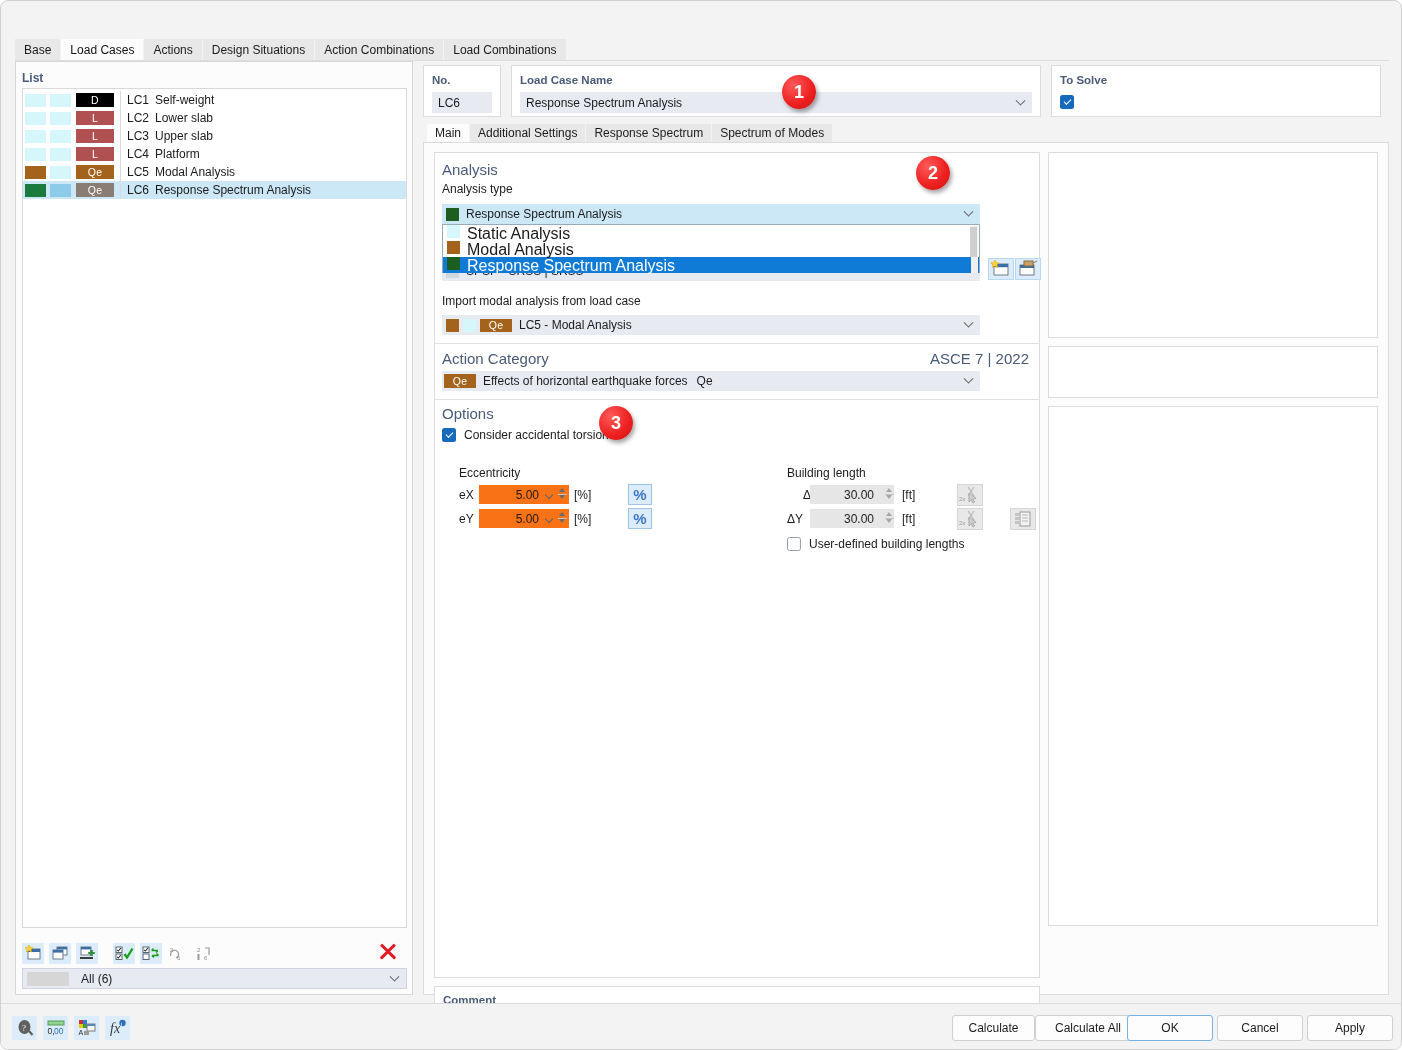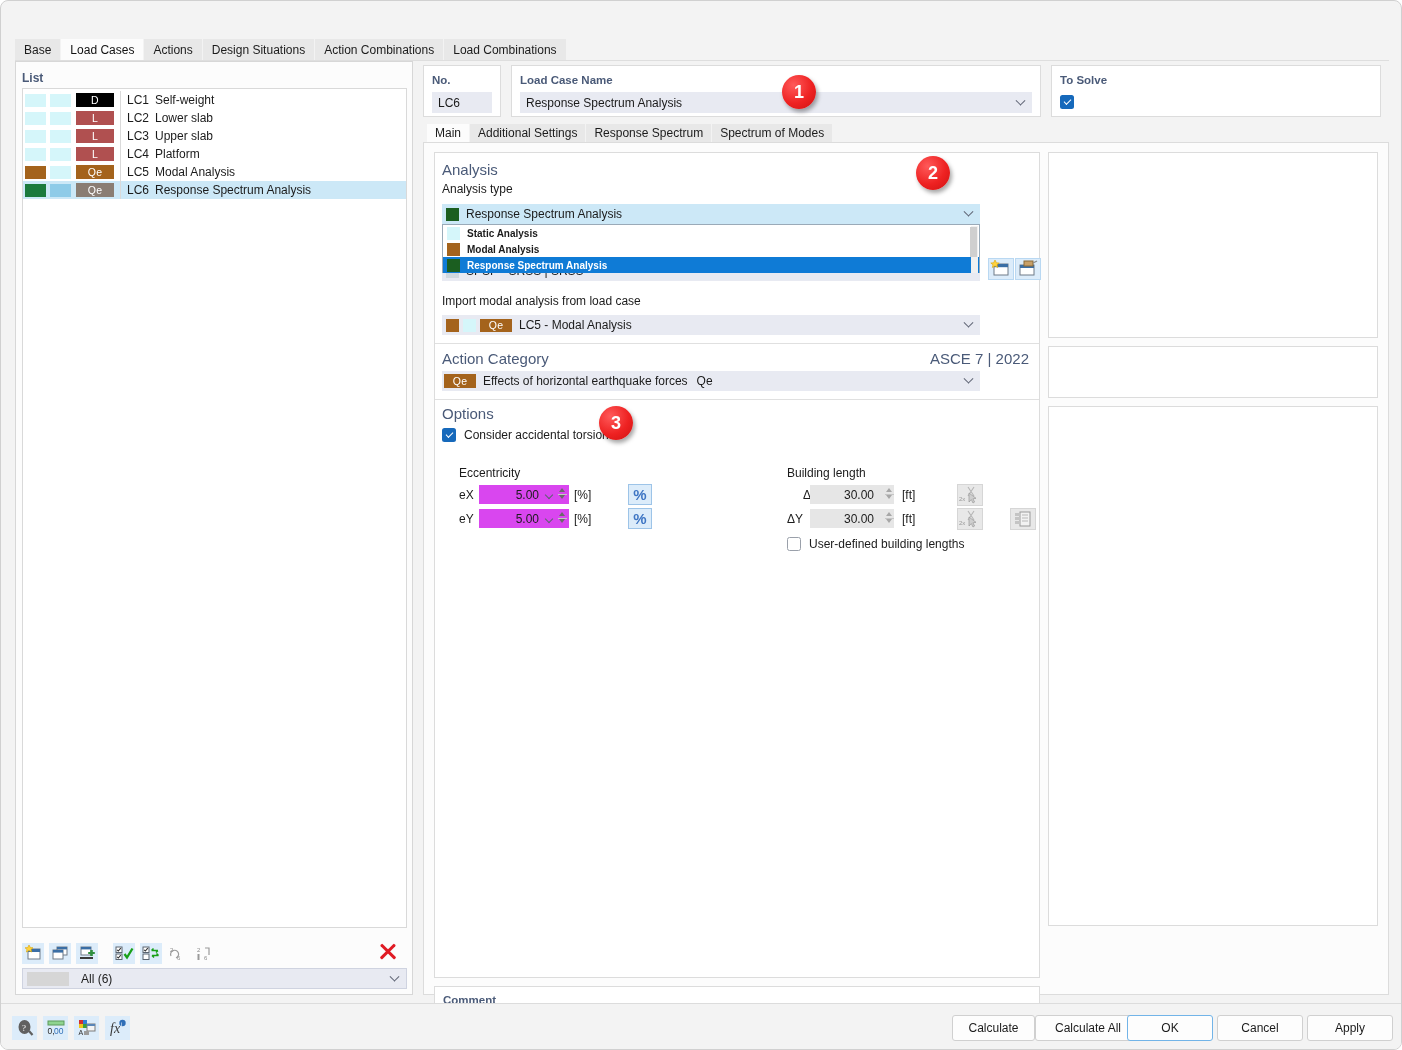--- a/index.html
+++ b/index.html
@@ -201,31 +201,31 @@
     display:flex; align-items:center; font-size:12px;
   }
   .combo.sel { background:#cce8f7; }
   .combo .cswatch { width:13px; height:13px; margin-left:4px; flex:none;}
   .combo .ctext { margin-left:7px; }
 
   .dropdown-pop {
     position:absolute; background:#fff; border:1px solid #9aaab8;
     z-index: 40;
   }
-  .dd-item { height:16px; display:flex; align-items:center; font-size:10px; padding-left:2px;font-weight:bold;}
+  .dd-item { height:16px; display:flex; font-size:16px; padding-left:2px;}
   .dd-item.hl { background:#0f7bd6; color:#fff; }
   .dd-sw { width:13px; height:13px; margin-left:2px; flex:none; }
   .dd-text { margin-left:7px; }
   .dd-scrollbar {
     position:absolute; right:1px; top:1px; width:7px; height:47px; background:#f0f0f0;
   }
   .dd-scrollthumb { position:absolute; right:1px; top:1px; width:7px; height:30px; background:#cfcfcf;}
 
   .num-inp {
-    position:absolute; height:19px; background:#d946ef;
+    position:absolute; height:19px; background:#f97316;
     font-size:12px; display:flex; align-items:center; justify-content:flex-end;
     padding-right: 4px; color:#1b1b1b;
   }
   .num-inp.grey { background:#e6e6e6; }
   .mini-chev {
     position:absolute; right:22px; top:7px;
     width:6px; height:6px; border-right:1.2px solid #5c6272; border-bottom:1.2px solid #5c6272;
     transform: rotate(45deg);
   }
   .spin {

